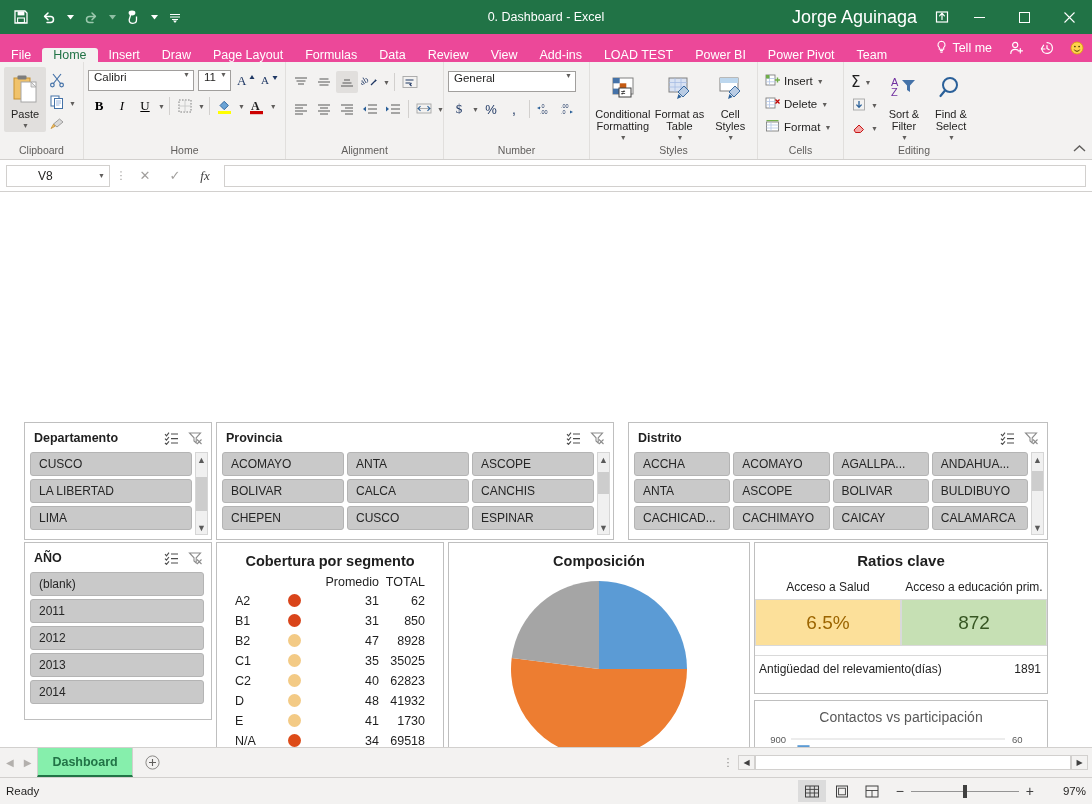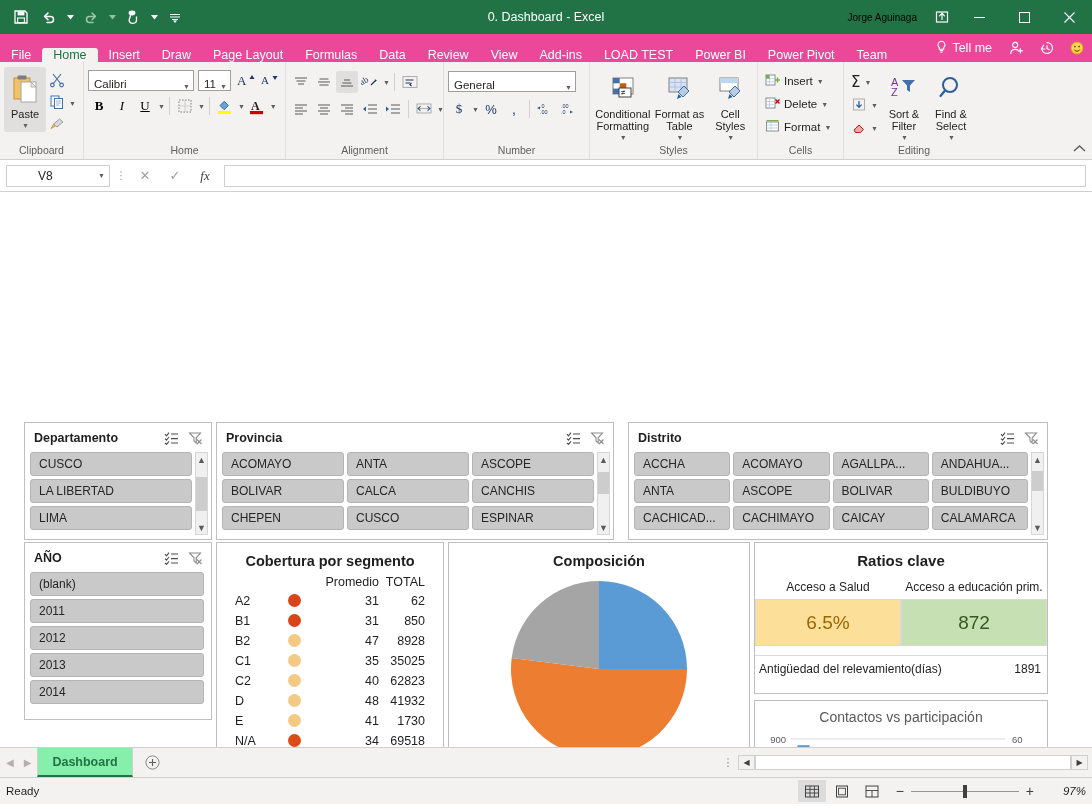--- a/index.html
+++ b/index.html
@@ -23,21 +23,21 @@
   }
   .qat-btn svg { display: block; }
   .qat-caret { width: 12px; height: 24px; display: flex; align-items: center; justify-content: center; }
   .title-text {
     position: absolute; left: 0; right: 0; text-align: center;
     color: #ffffff; font-size: 12.5px; pointer-events: none;
   }
   .title-right {
     margin-left: auto; display: flex; align-items: center; height: 34px; z-index: 2;
   }
-  .user-name { color: #000000; font-size: 10px; padding-right: 10px; }
+  .user-name { color: #ffffff; font-size: 18px; padding-right: 10px; }
   .tb-icon { width: 30px; height: 34px; display: flex; align-items: center; justify-content: center; color: #fff; }
   .win-btn { width: 45px; height: 34px; display: flex; align-items: center; justify-content: center; color: #fff; }
 
   
   .ribbon-tabs {
     height: 28px; background: #ec4899; display: flex; align-items: flex-end;
     position: relative;
   }
   .rtab {
     padding: 0 11px; display: flex; align-items: center; color: #fff; font-size: 12.5px;
@@ -71,21 +71,21 @@
   .sm-btn {
     display: flex; align-items: center; gap: 3px; height: 22px; padding: 0 3px;
     font-size: 11.5px; color: #201f1e;
   }
   .icon-btn {
     width: 22px; height: 22px; display: flex; align-items: center; justify-content: center;
   }
   .icon-btn.on { background: #e1dfdd; border-radius: 2px; }
   .caret { font-size: 7px; color: #605e5c; padding-left: 1px; }
   .combo {
-    height: 21px; border: 1px solid #a19f9d; background: #fff; display: flex; align-items: flex-end;
+    height: 21px; border: 1px solid #a19f9d; background: #fff; display: flex; align-items: flex-start;
     padding: 0 3px 0 5px; font-size: 11.5px; color: #201f1e;
   }
   .combo .cv { flex: 1; overflow: hidden; white-space: nowrap; }
   .rowline { display: flex; align-items: center; gap: 1px; }
   .sep { width: 1px; height: 18px; background: #d2d0ce; margin: 0 3px; }
   .ribbon-collapse {
     position: absolute; right: 6px; bottom: 4px; color: #605e5c; font-size: 11px;
   }
 
   
@@ -193,21 +193,21 @@
   .statusbar {
     height: 26px; background: #f3f2f1; display: flex; align-items: center;
     padding: 0 6px; font-size: 11.5px; color: #201f1e;
   }
   .sb-right { margin-left: auto; display: flex; align-items: center; gap: 2px; }
   .view-btn { width: 28px; height: 22px; display: flex; align-items: center; justify-content: center; color: #404040; }
   .view-btn.on { background: #dcdcdc; }
   .zoom-slider { display: flex; align-items: center; gap: 7px; padding: 0 8px; }
   .zs-track { width: 108px; height: 1px; background: #949494; position: relative; }
   .zs-thumb { position: absolute; left: 52px; top: -6px; width: 4px; height: 13px; background: #404040; }
-  .zoom-pct { width: 42px; text-align: right; font-size: 11.5px; font-style: italic; }
+  .zoom-pct { width: 42px; text-align: right; font-size: 11.5px; }
 </style>
 </head>
 <body>
 
 <div class="titlebar">
   <div class="qat">
     <div class="qat-btn">
       <svg width="16" height="16" viewBox="0 0 16 16">
           <path d="M2 2h10l2 2v10H2V2z" fill="none" stroke="#fff" stroke-width="1.3"></path>
           <rect x="4.6" y="2.4" width="6.8" height="4" fill="#fff"></rect>

